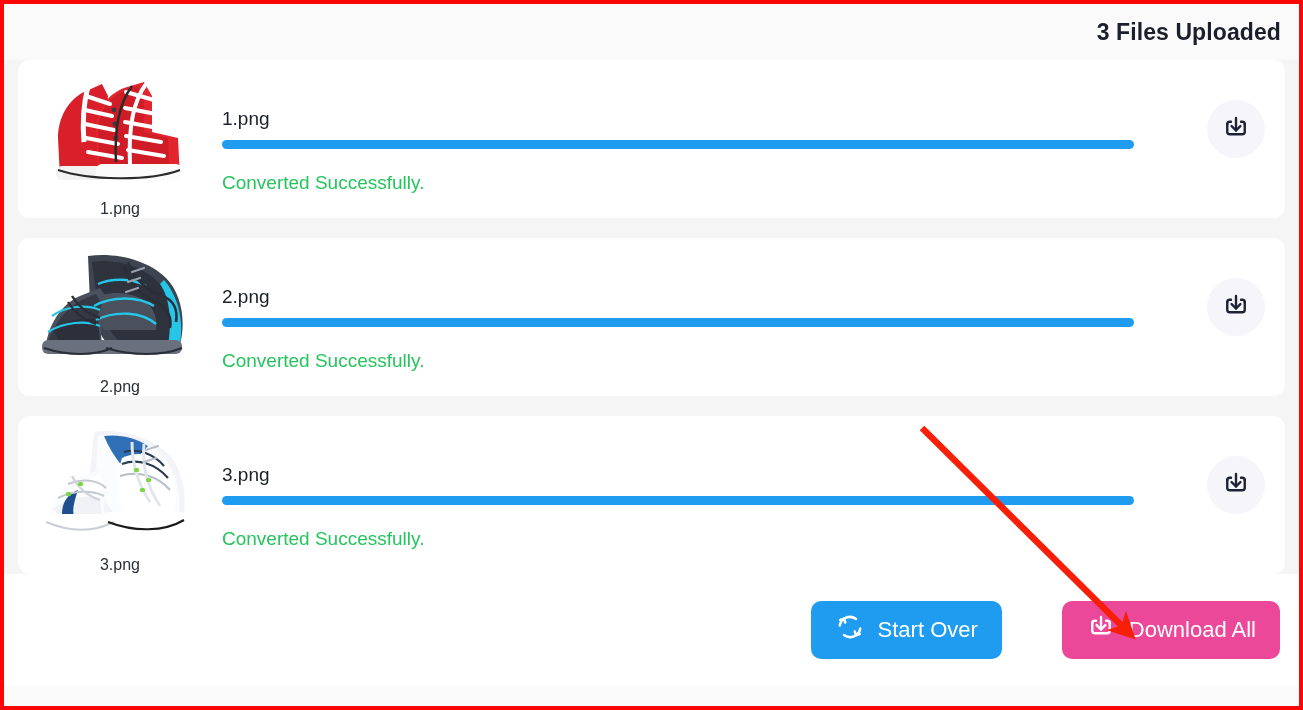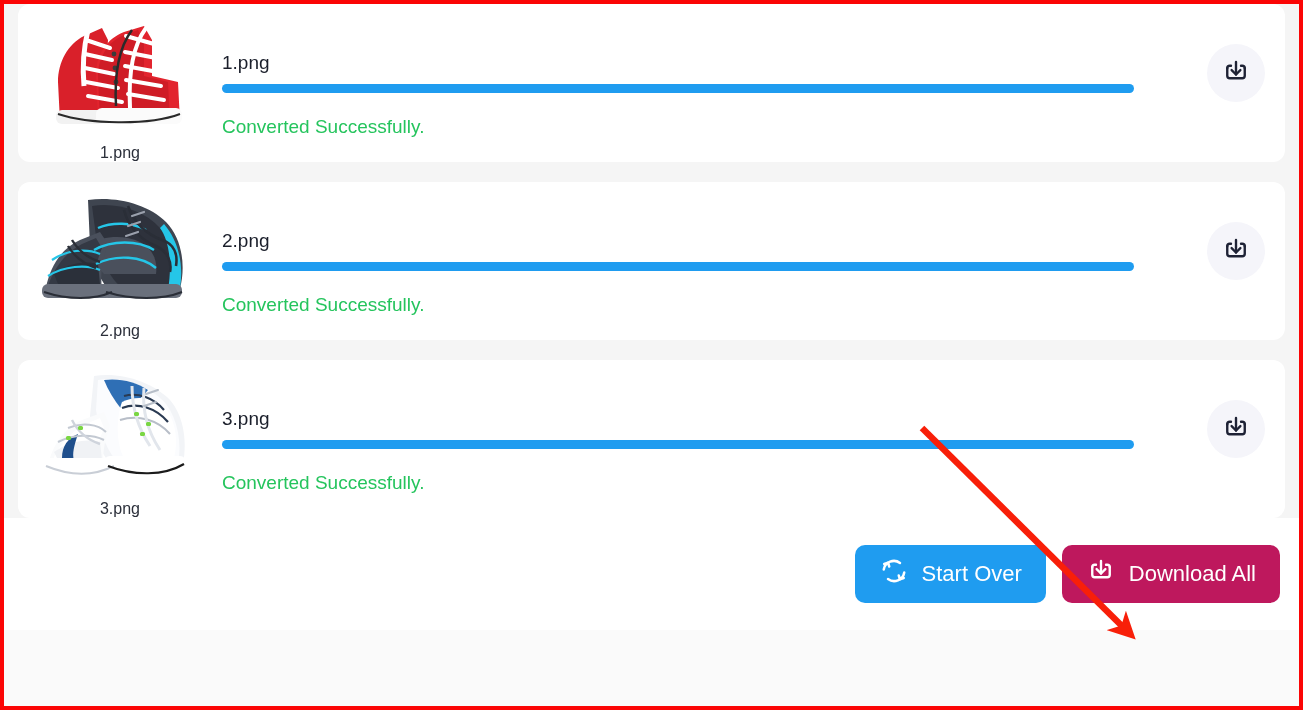--- a/index.html
+++ b/index.html
@@ -138,45 +138,49 @@
     height: 58px;
     border-radius: 10px;
     border: none;
     display: inline-flex;
     align-items: center;
     gap: 13px;
     padding: 0 24px;
     font-size: 22px;
     cursor: pointer;
     font-family: "Liberation Sans", sans-serif;
+    margin-left: 44px;
   }
   .btn svg { width: 30px; height: 30px; flex: 0 0 30px; }
   .btn-start {
     background: #1f9cf0;
     color: #ffffff;
   }
   .btn-download {
-    background: #be185d;
+    background: #ec4899;
     color: #ffffff;
   }
 
   
   .arrow-overlay {
     position: absolute;
     left: 0; top: 0;
     width: 1303px;
     height: 710px;
     pointer-events: none;
   }
 </style>
 </head>
 <body>
 
 <div class="screen">
 
+  <div class="header">
+    <div class="header-title">3 Files Uploaded</div>
+  </div>
 
   <div class="files-area">
 
     <div class="file-card">
       <div class="thumb-wrap">
         <div class="thumb">
           <svg viewBox="0 0 184 126" xmlns="http://www.w3.org/2000/svg">
             <rect width="184" height="126" fill="#ffffff"></rect>
             <g>
               <path d="M32 112 L30 72 C30 52 40 34 56 26 L74 18 L80 30 L78 62 L100 66 L104 112 Z" fill="#d9202a"></path>

